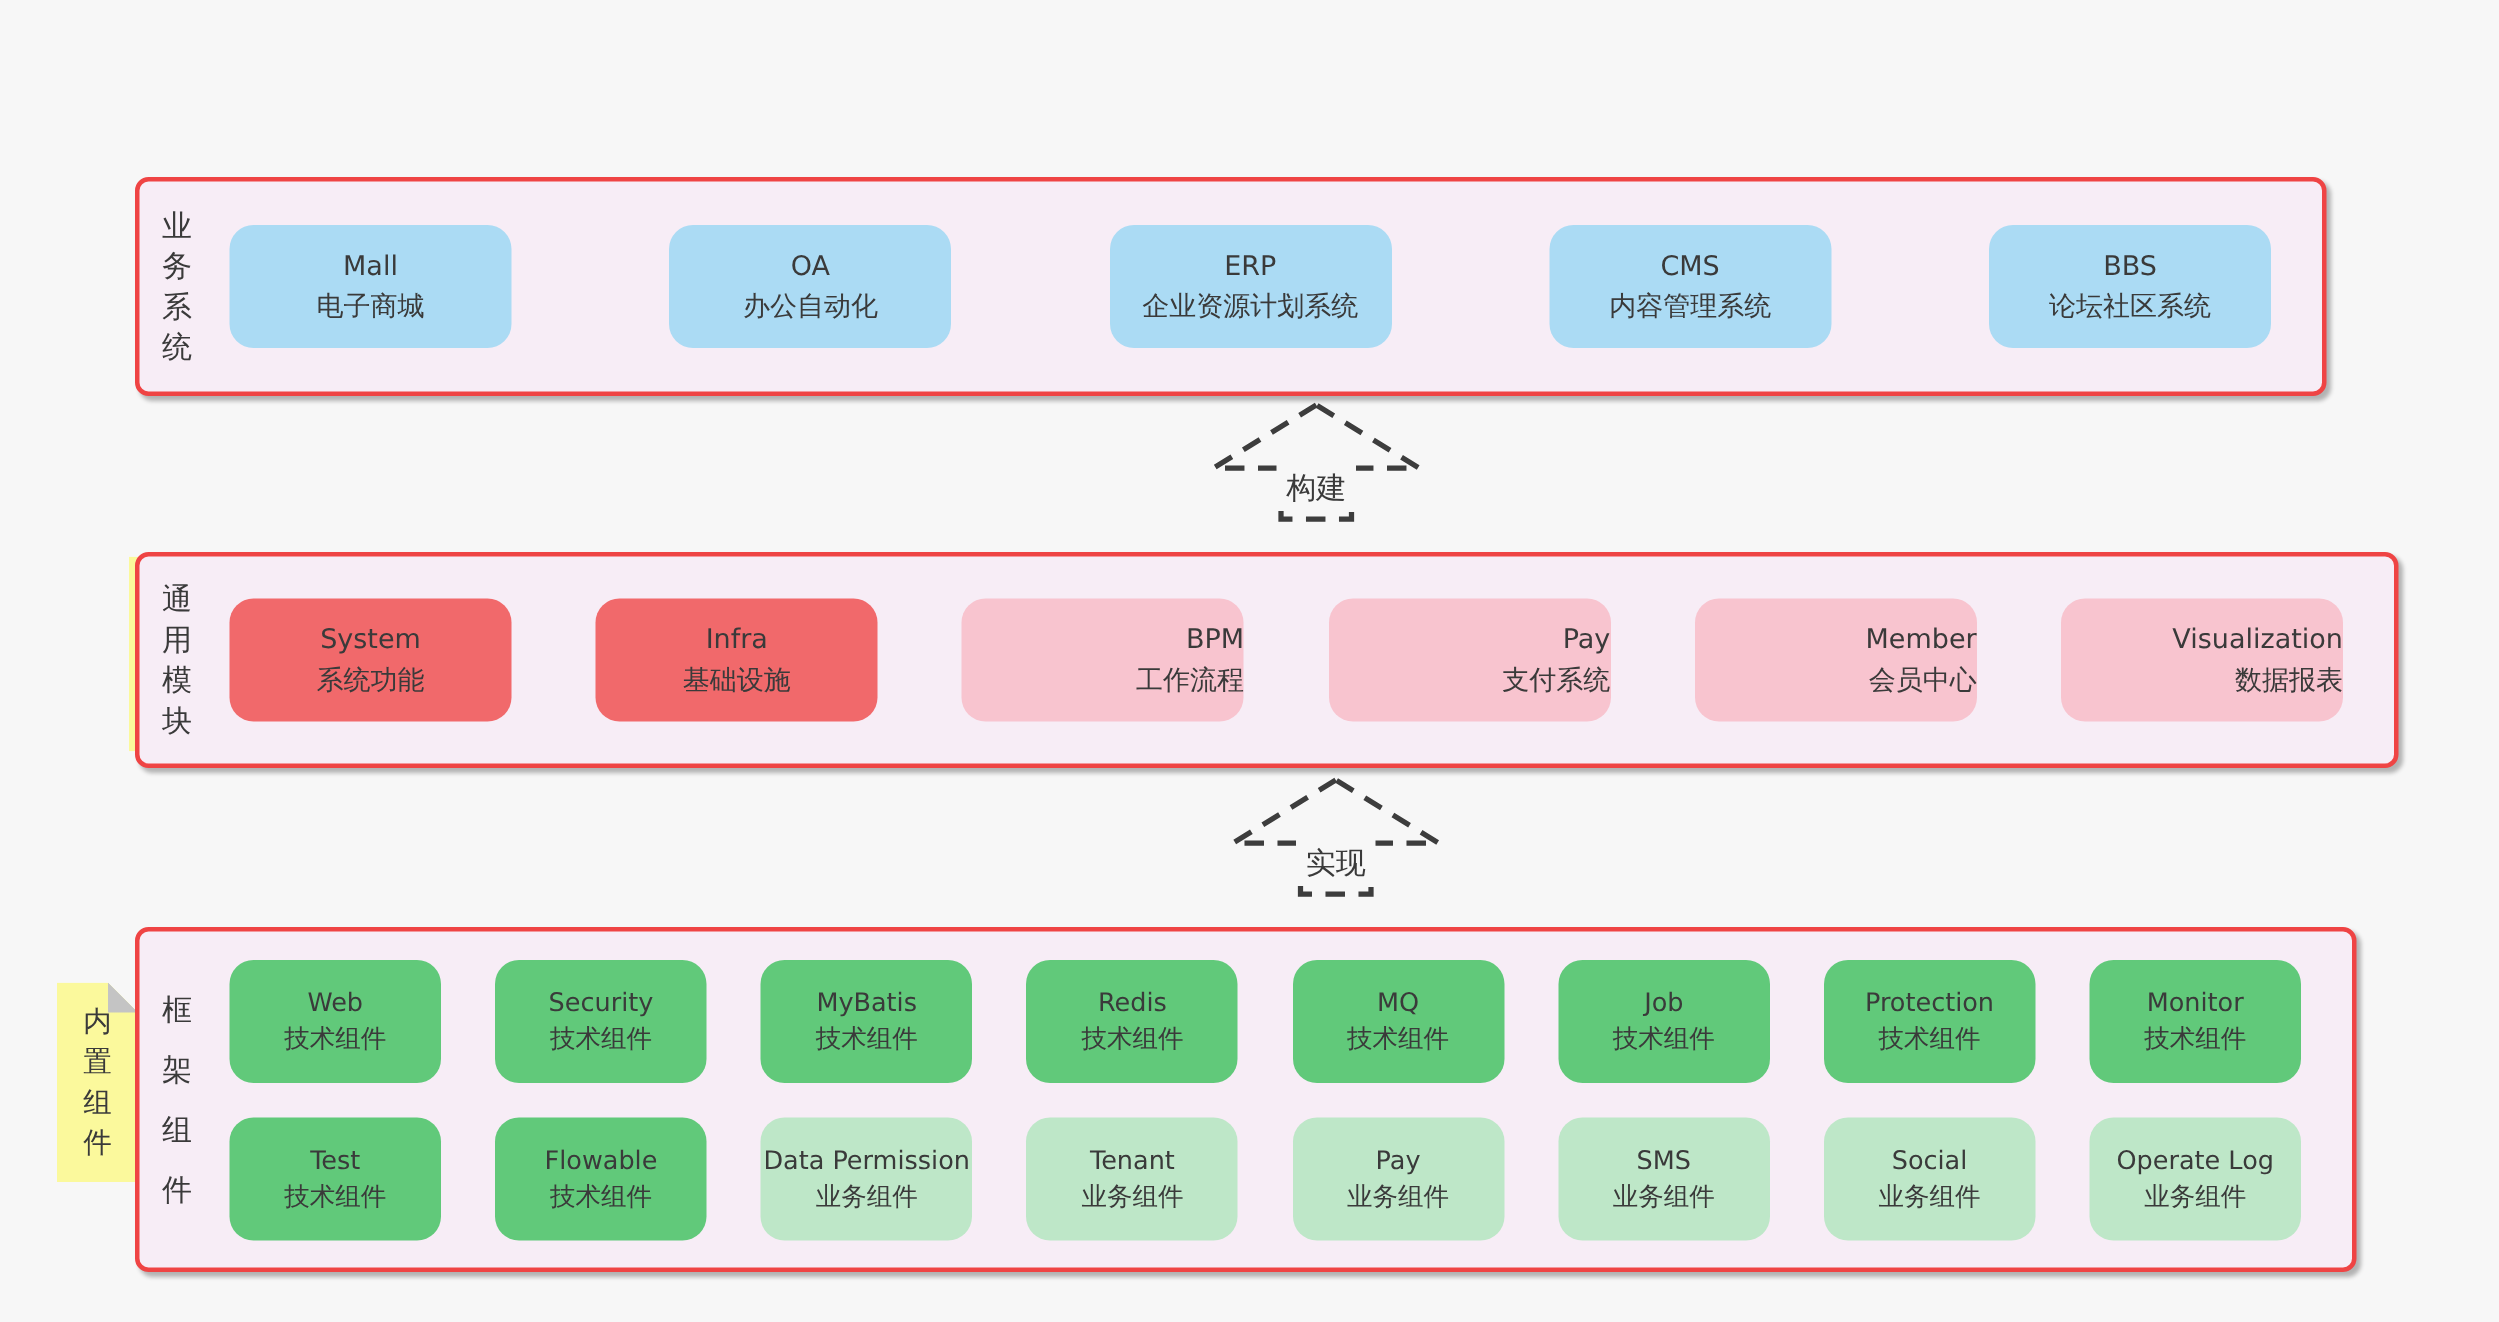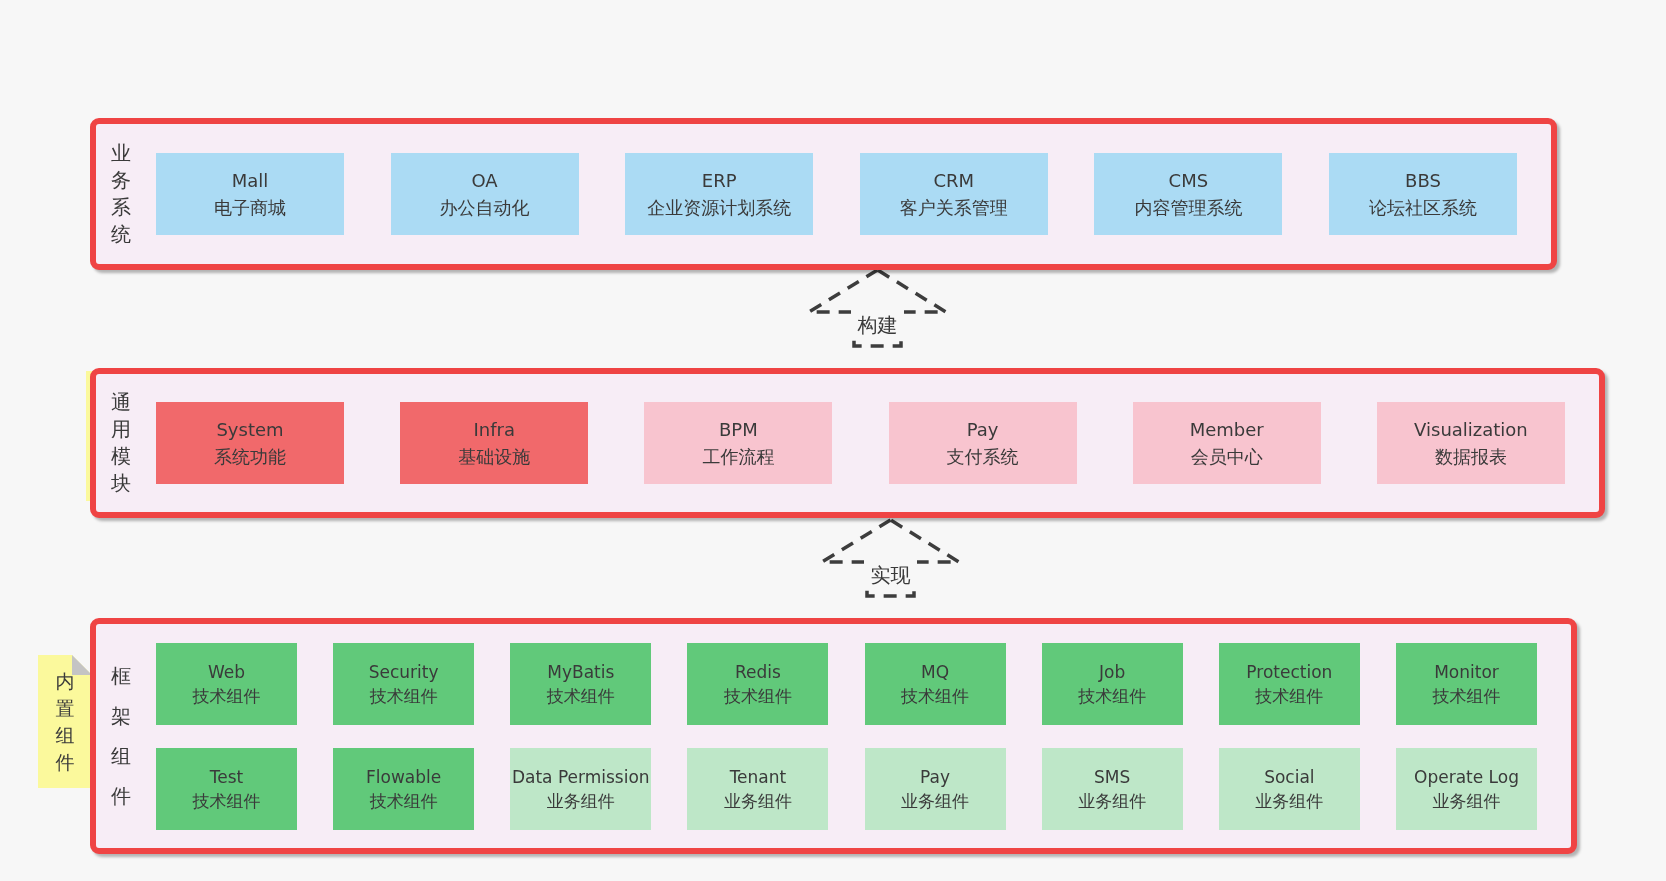--- a/index.html
+++ b/index.html
@@ -3,48 +3,48 @@
 <meta charset="utf-8">
 <style>
   html,body{margin:0;padding:0;background:#f7f7f7;}
   .canvas{
     position:relative;width:1666px;height:881px;background:#f7f7f7;
     font-family:"DejaVu Sans","Liberation Sans",sans-serif;color:#3a3a3a;overflow:hidden;
   }
   
   .band{
     position:absolute;left:90px;width:1455px;z-index:1;
-    background:#f7edf6;border:6px solid #ef4444;border-radius:9px;
+    background:#f7edf6;border:3px solid #ef4444;border-radius:9px;
     box-shadow:3px 3px 3px rgba(0,0,0,0.28);
   }
   #band1{top:118px;height:140px;}
   #band2{top:368px;height:138px;padding-left:48px;}
   #band3{top:618px;height:224px;padding-left:20px;}
   .band-label{
     position:absolute;left:13px;top:50%;transform:translateY(-50%);
     width:24px;text-align:center;font-size:20px;color:#3a3a3a;
     overflow-wrap:anywhere;line-break:anywhere;line-height:27px;
   }
   #band3 .band-label{line-height:40px;}
   .band-content{
     position:absolute;left:60px;right:34px;top:0;bottom:0;
     display:flex;align-items:center;justify-content:space-between;
   }
   .band-content.rows{flex-direction:column;justify-content:center;gap:23px;align-items:stretch;}
   .row{display:flex;justify-content:space-between;}
   
   .box{
-    border-radius:0;display:flex;flex-direction:column;align-items:center;justify-content:center;
+    border-radius:16px;display:flex;flex-direction:column;align-items:center;justify-content:center;
     text-align:center;
   }
   .box.w6{width:188px;height:82px;font-size:18px;line-height:27px;}
   .box.w8{width:141px;height:82px;font-size:17px;line-height:24px;}
   .blue{background:#abdbf4;}
   .red{background:#f1696b;}
-  .pink{background:#f8c4cf;}
+  .pink{background:#f8c4cf;align-items:flex-end;}
   .green{background:#61c97a;}
   .lightgreen{background:#bee7c8;}
   
   .note{
     position:absolute;left:38px;width:54px;background:#fbf99c;z-index:0;
     clip-path:polygon(0 0, calc(100% - 20px) 0, 100% 20px, 100% 100%, 0 100%);
     display:flex;align-items:center;justify-content:center;
   }
   #note1{top:371px;height:130px;margin-left:48px;}
   #note2{top:655px;height:133px;}
@@ -91,24 +91,20 @@
       </div>
       <div class="box w6 blue">
         <div class="box-title">OA</div>
         <div class="box-desc">办公自动化</div>
       </div>
       <div class="box w6 blue">
         <div class="box-title">ERP</div>
         <div class="box-desc">企业资源计划系统</div>
       </div>
       <div class="box w6 blue">
-        <div class="box-title">CRM</div>
-        <div class="box-desc">客户关系管理</div>
-      </div>
-      <div class="box w6 blue">
         <div class="box-title">CMS</div>
         <div class="box-desc">内容管理系统</div>
       </div>
       <div class="box w6 blue">
         <div class="box-title">BBS</div>
         <div class="box-desc">论坛社区系统</div>
       </div>
     </div>
   </div>
 

